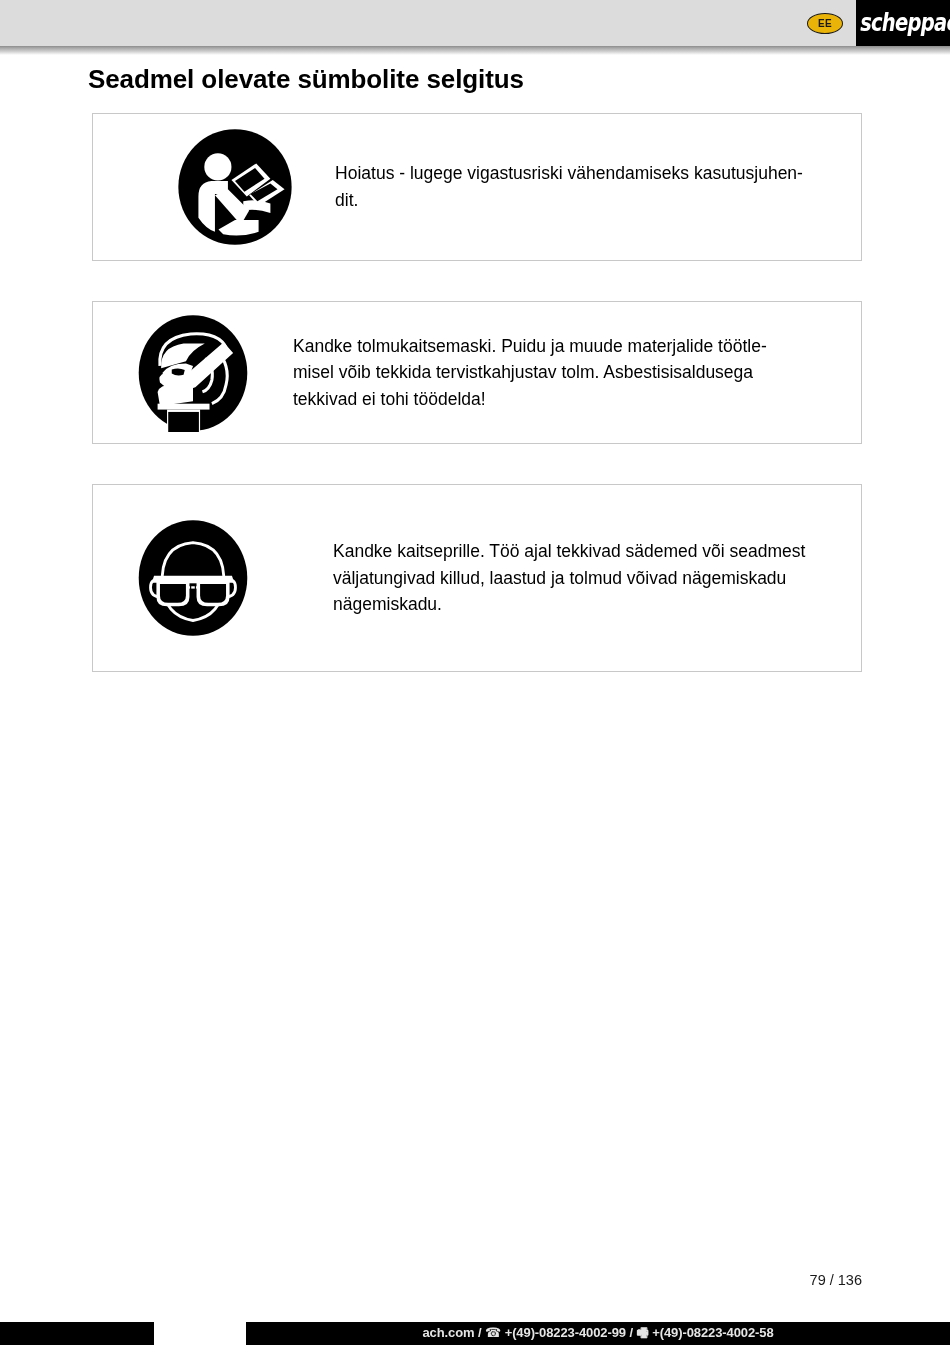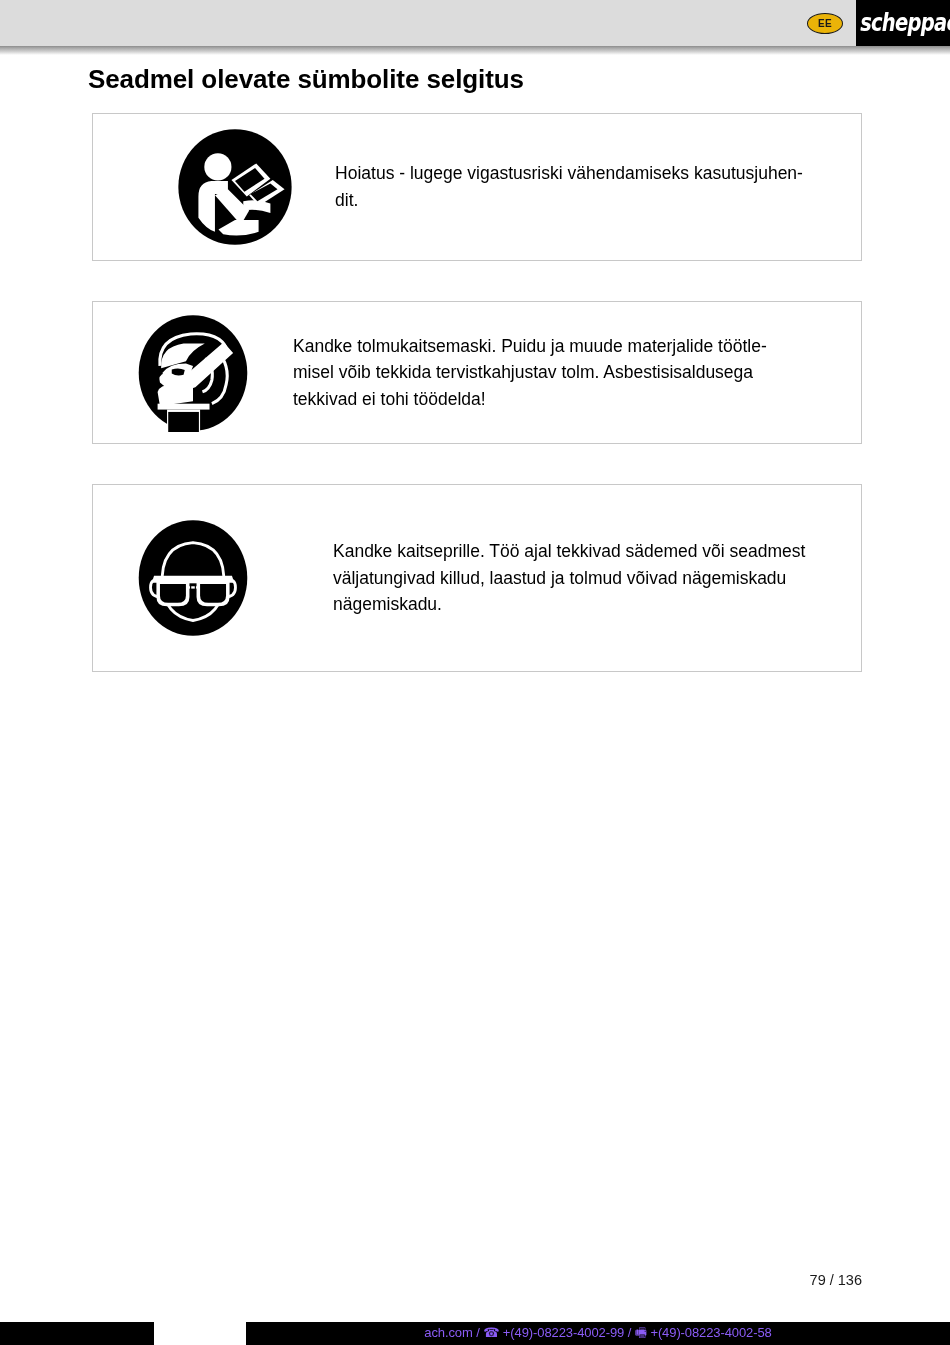--- a/index.html
+++ b/index.html
@@ -135,23 +135,23 @@
     left: 246px;
     top: 1322px;
     width: 704px;
     height: 23px;
     background: #000000;
     display: flex;
     align-items: center;
     justify-content: center;
   }
   .footer-text {
-    color: #8b5cf6;
+    color: #e5e5e5;
     font-size: 13px;
-    font-weight: normal;
+    font-weight: bold;
     letter-spacing: -0.1px;
     white-space: pre;
   }
   .footer-glyph {
     font-family: "DejaVu Sans", sans-serif;
     font-size: 13px;
   }
 </style>
 </head>
 <body>

